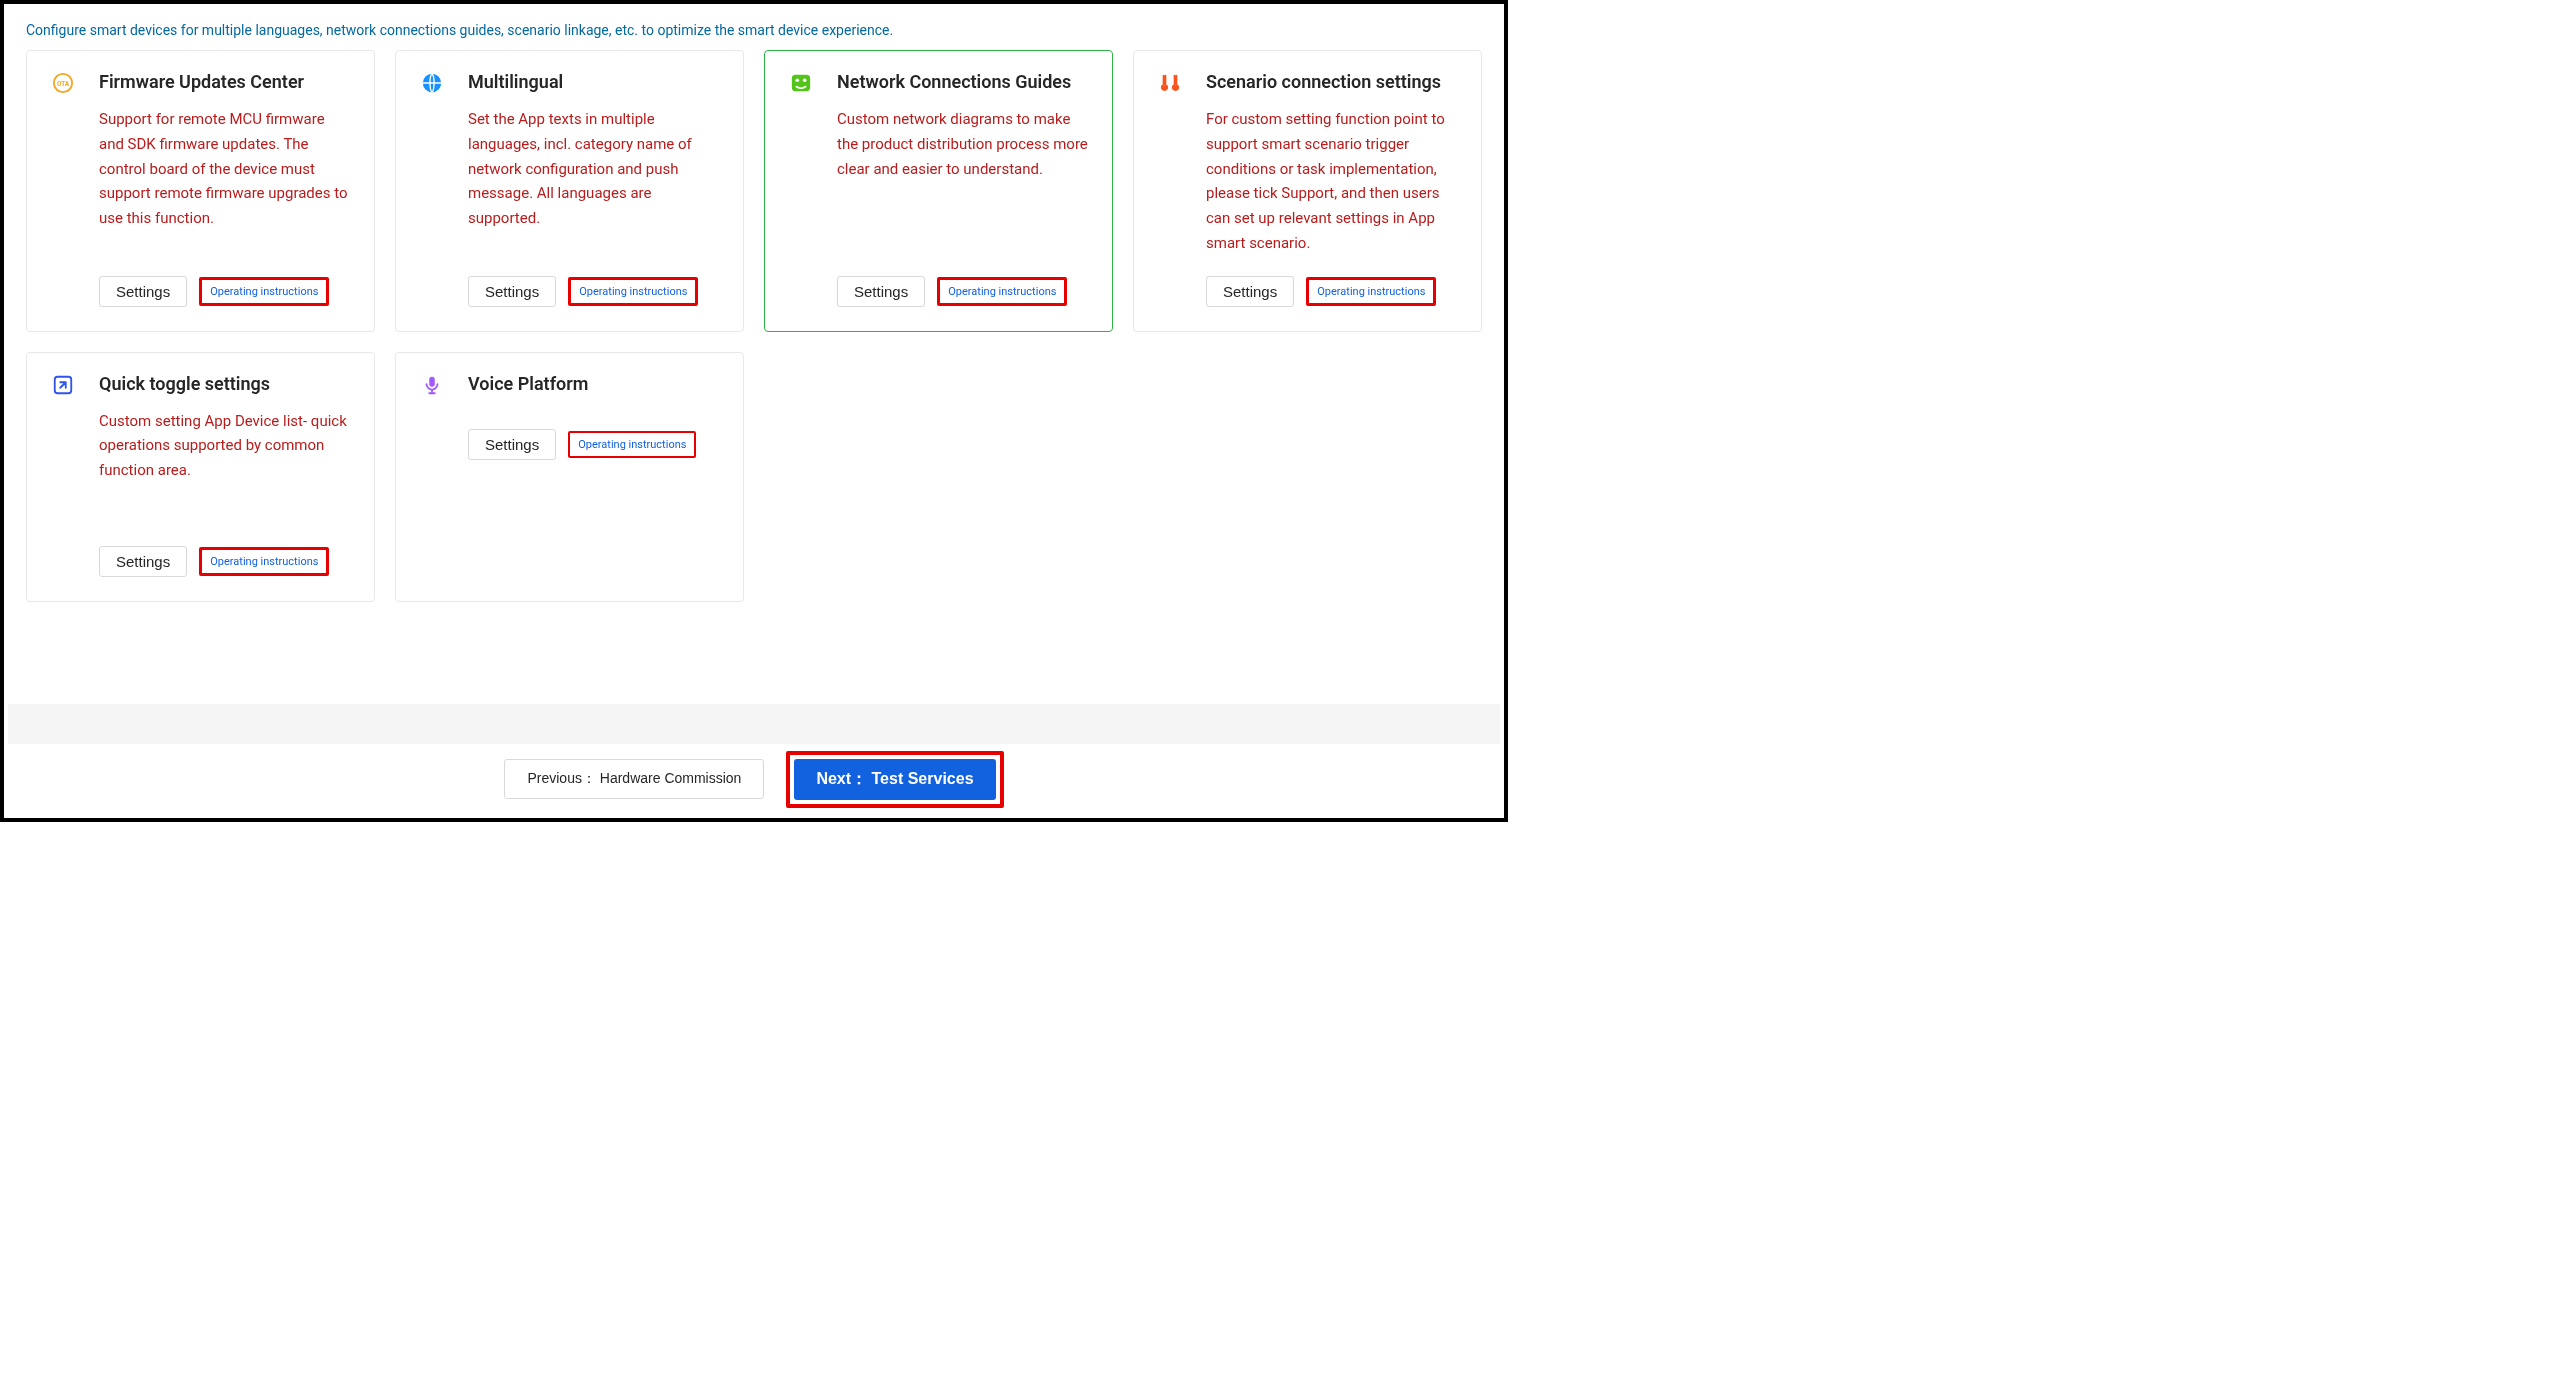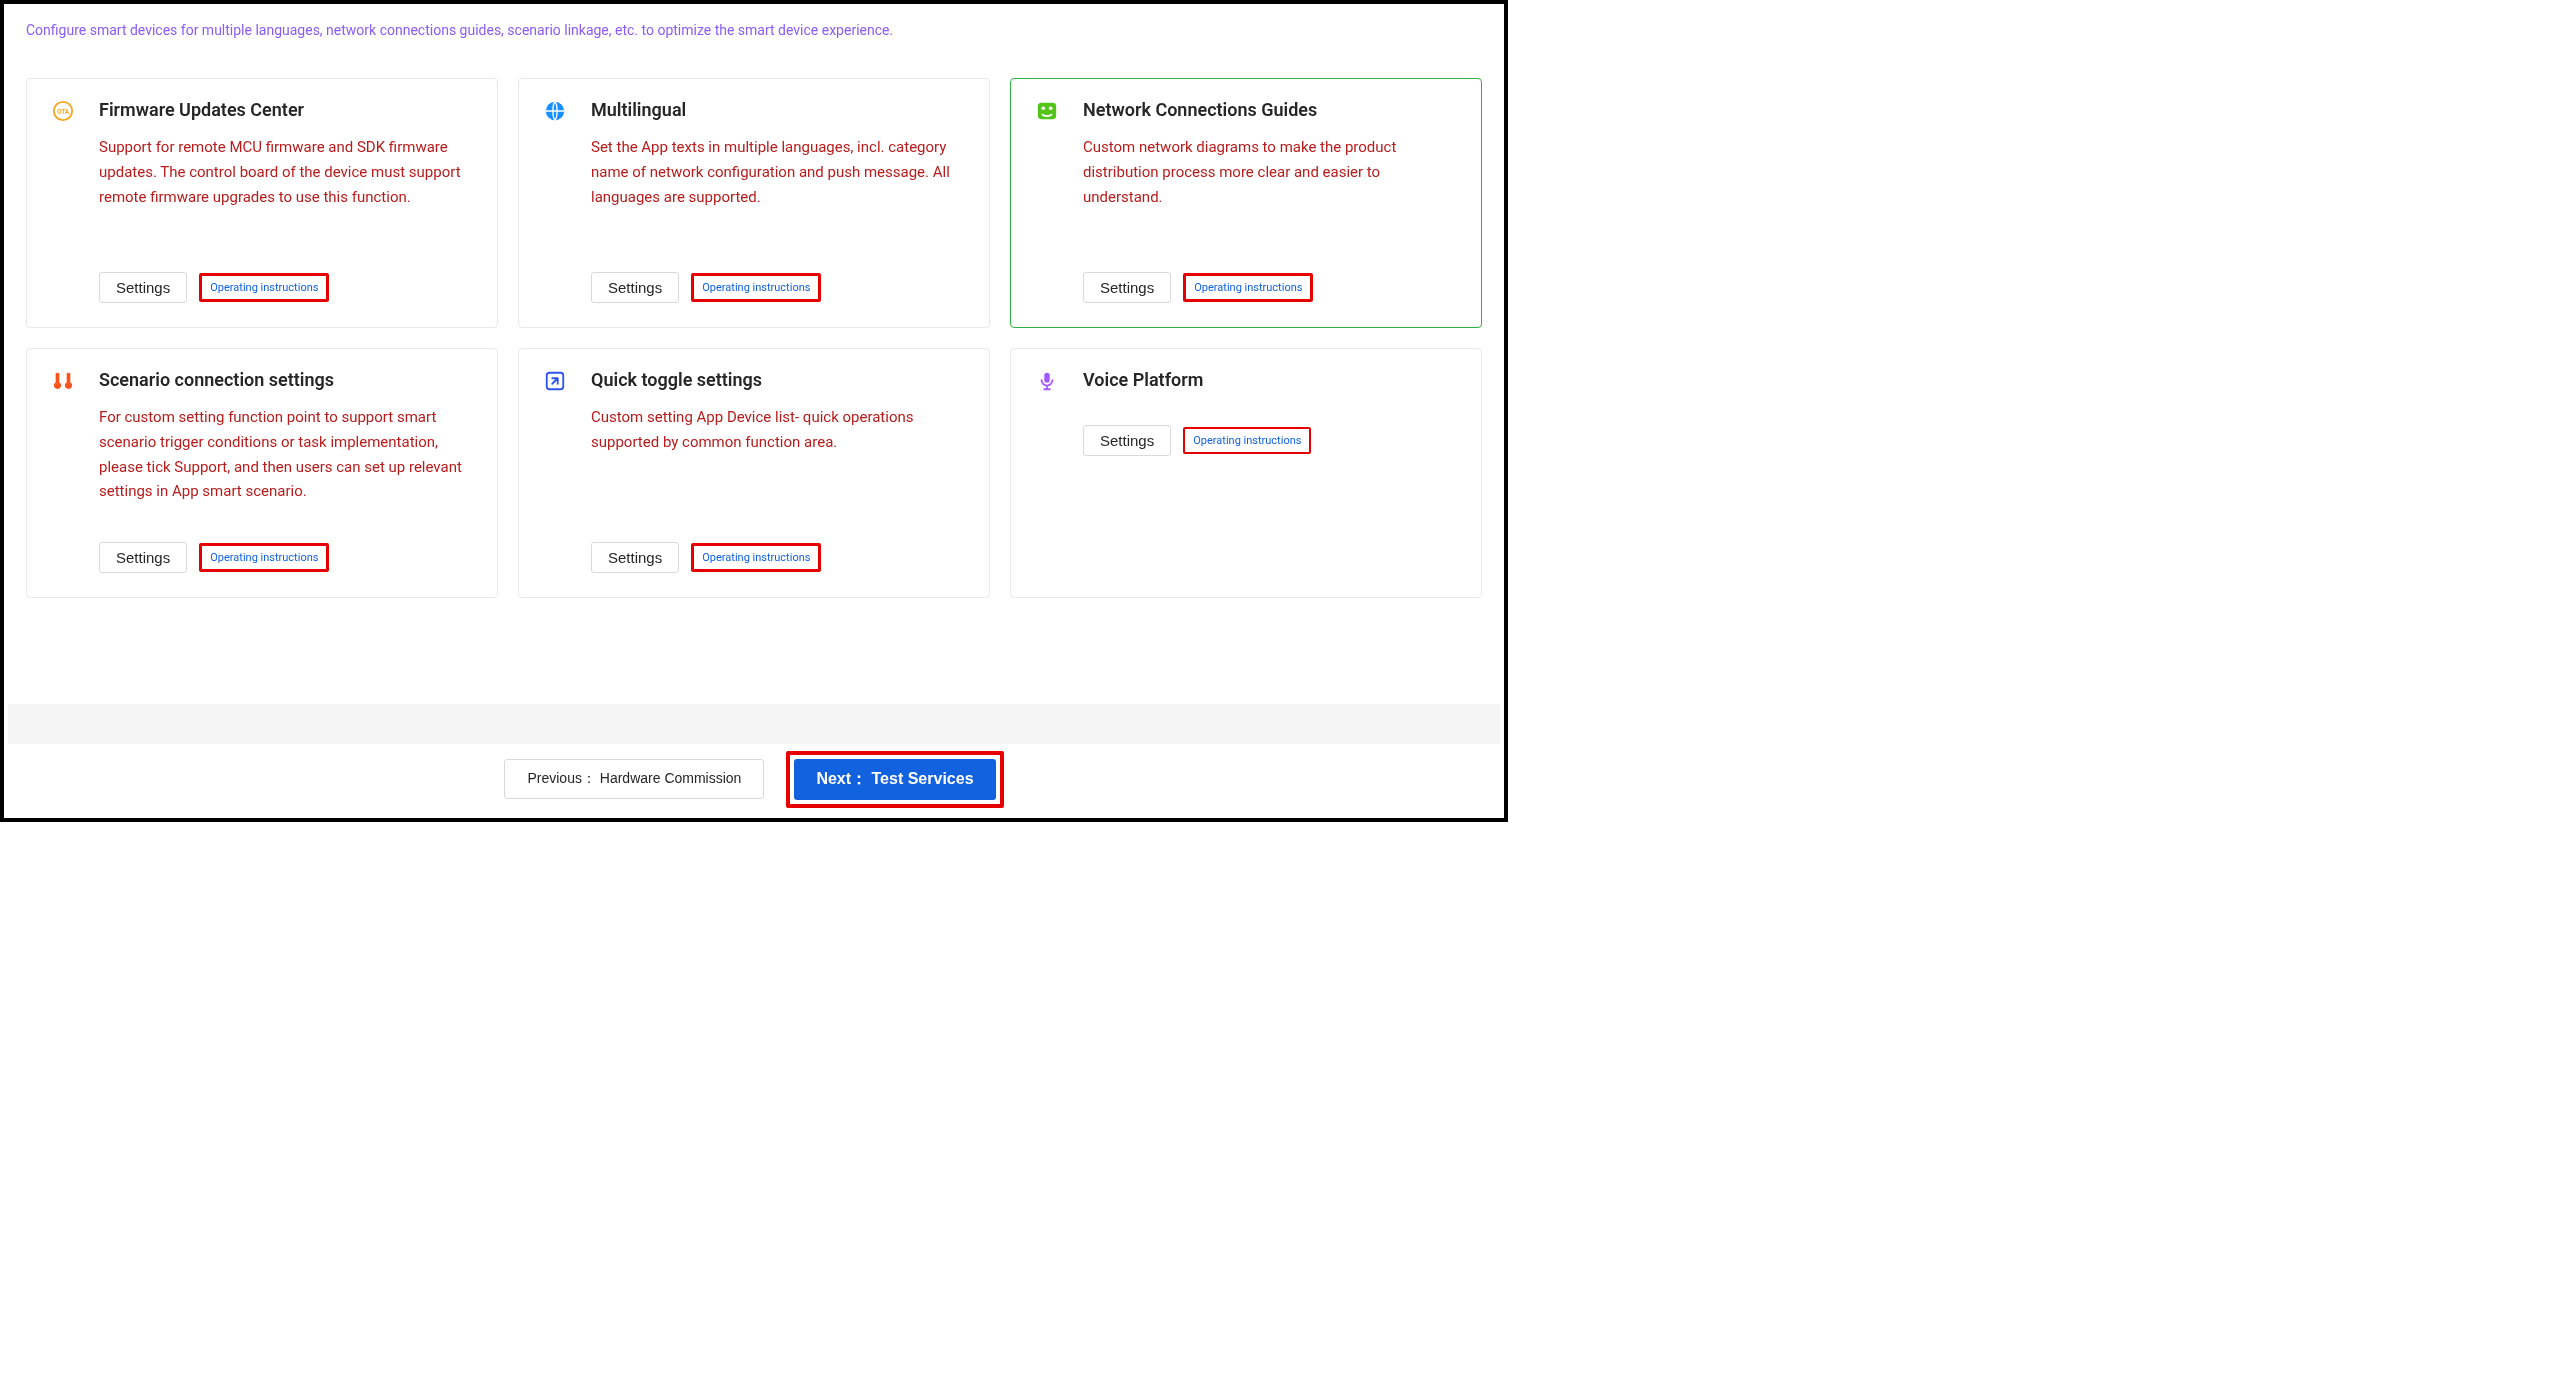--- a/index.html
+++ b/index.html
@@ -16,26 +16,26 @@
   .page {
     padding: 18px 22px 0 22px;
   }
   .page-title {
     font-size: 20px;
     font-weight: 600;
     margin-bottom: 10px;
   }
   .page-subtitle {
     font-size: 14px;
-    color: #8b5cf6;
-    margin-bottom: 40px;
+    color: #0369a1;
+    margin-bottom: 12px;
   }
   .cards {
     display: grid;
-    grid-template-columns: repeat(3, 1fr);
+    grid-template-columns: repeat(4, 1fr);
     gap: 20px;
   }
   .card {
     border: 1px solid #e8e8e8;
     border-radius: 4px;
     padding: 20px 24px 24px 24px;
     background: #fff;
     display: flex;
     flex-direction: column;
     min-height: 250px;

